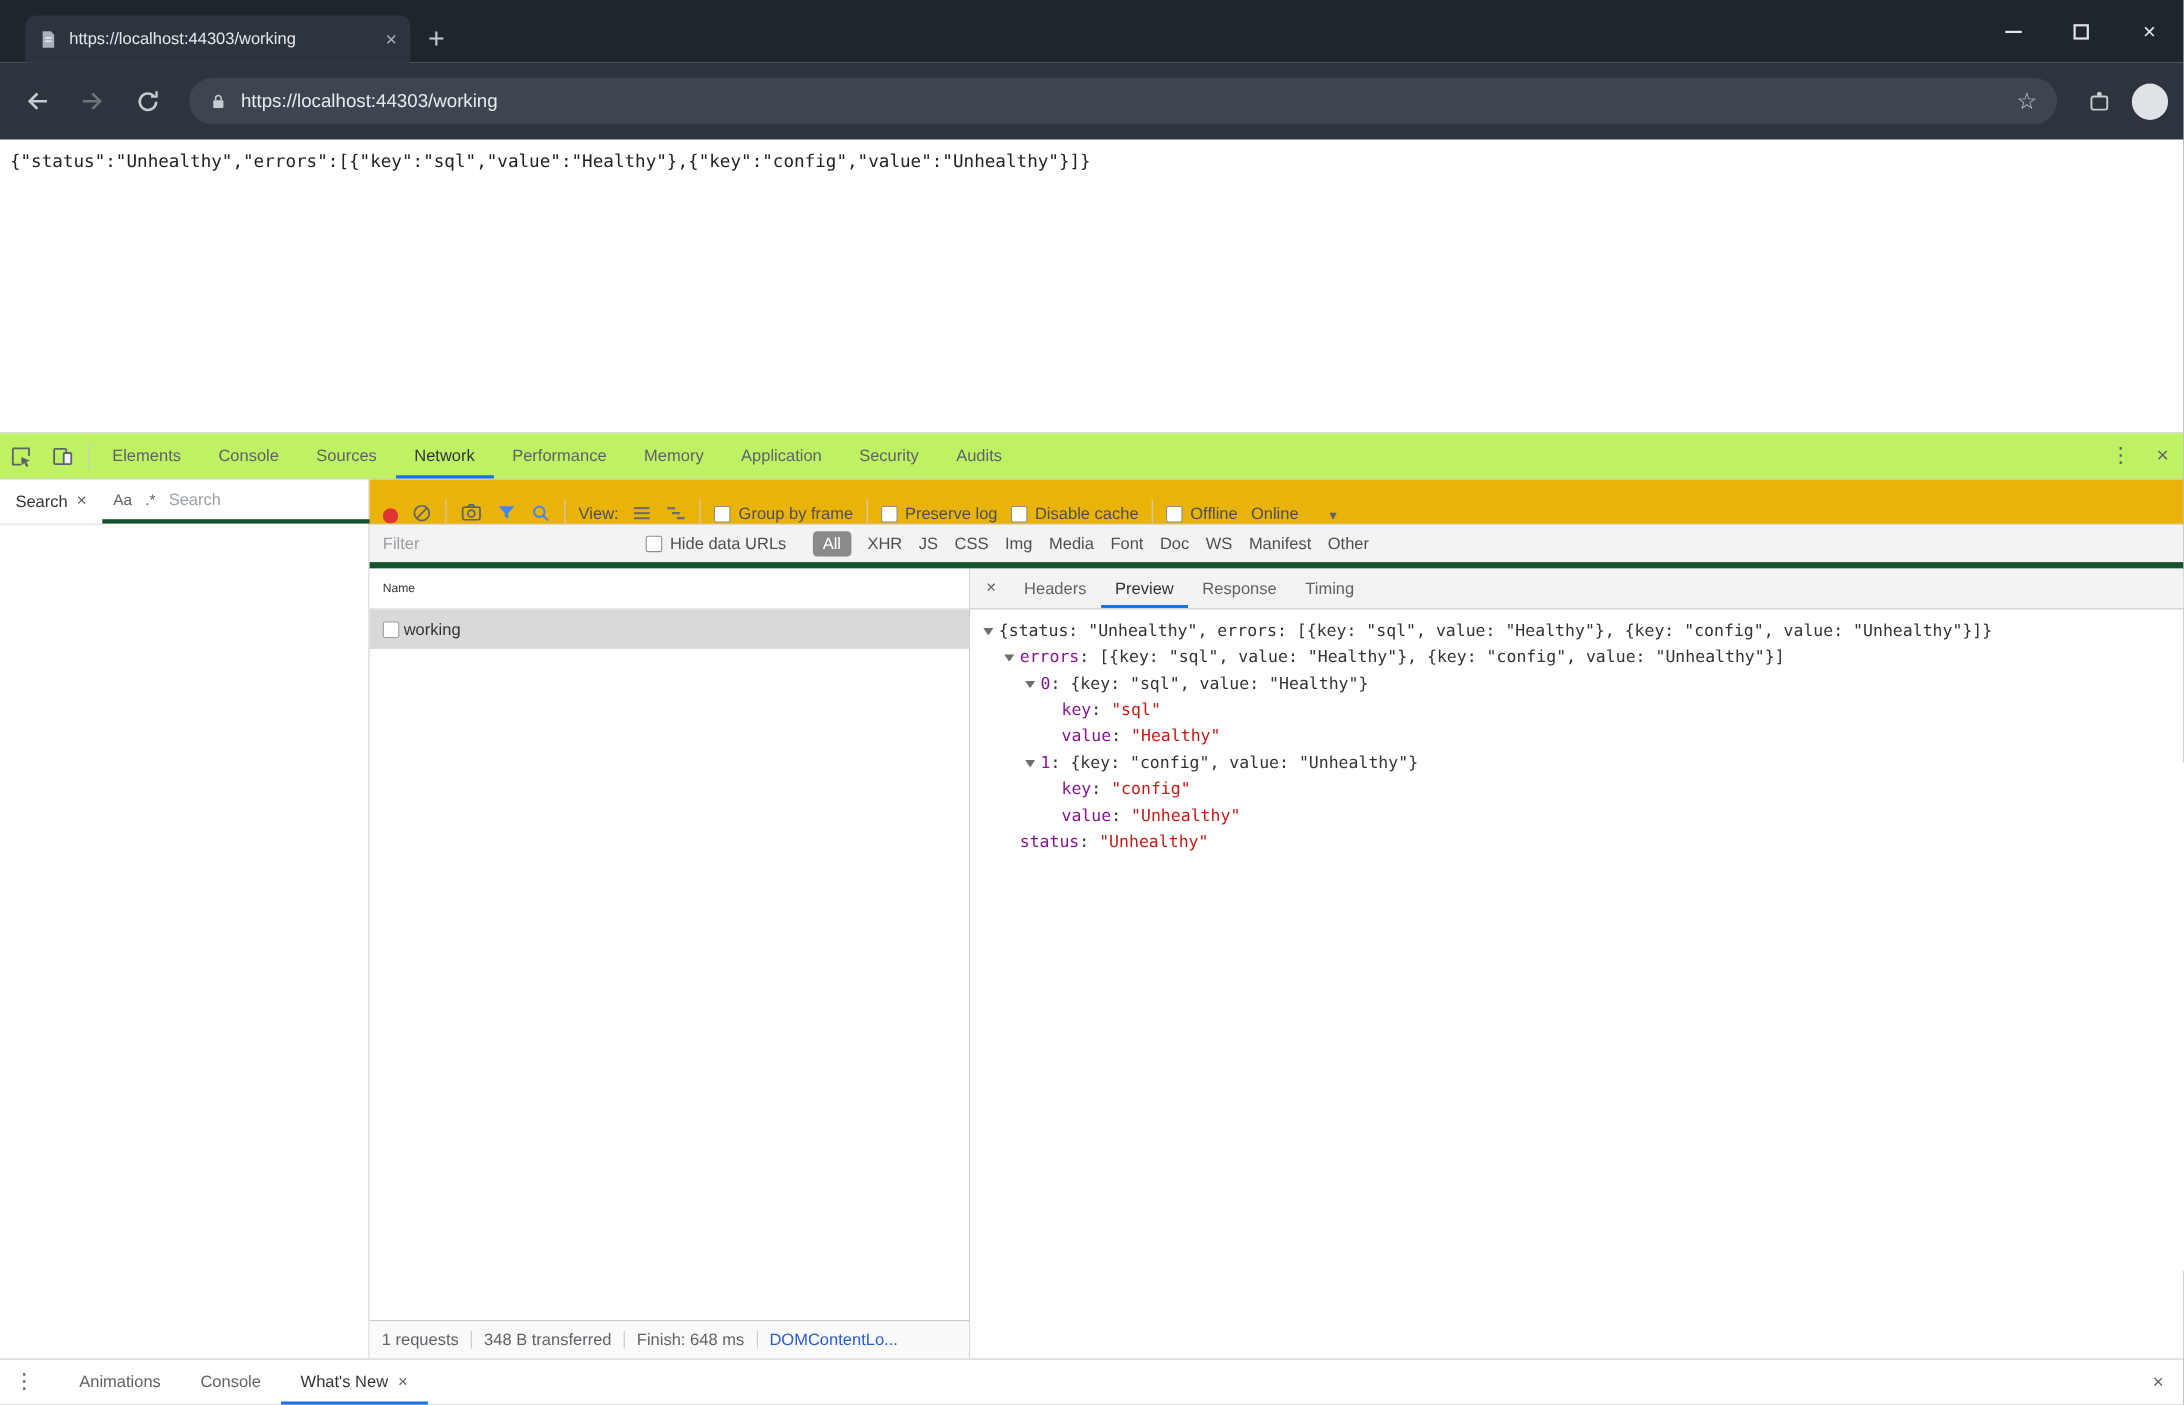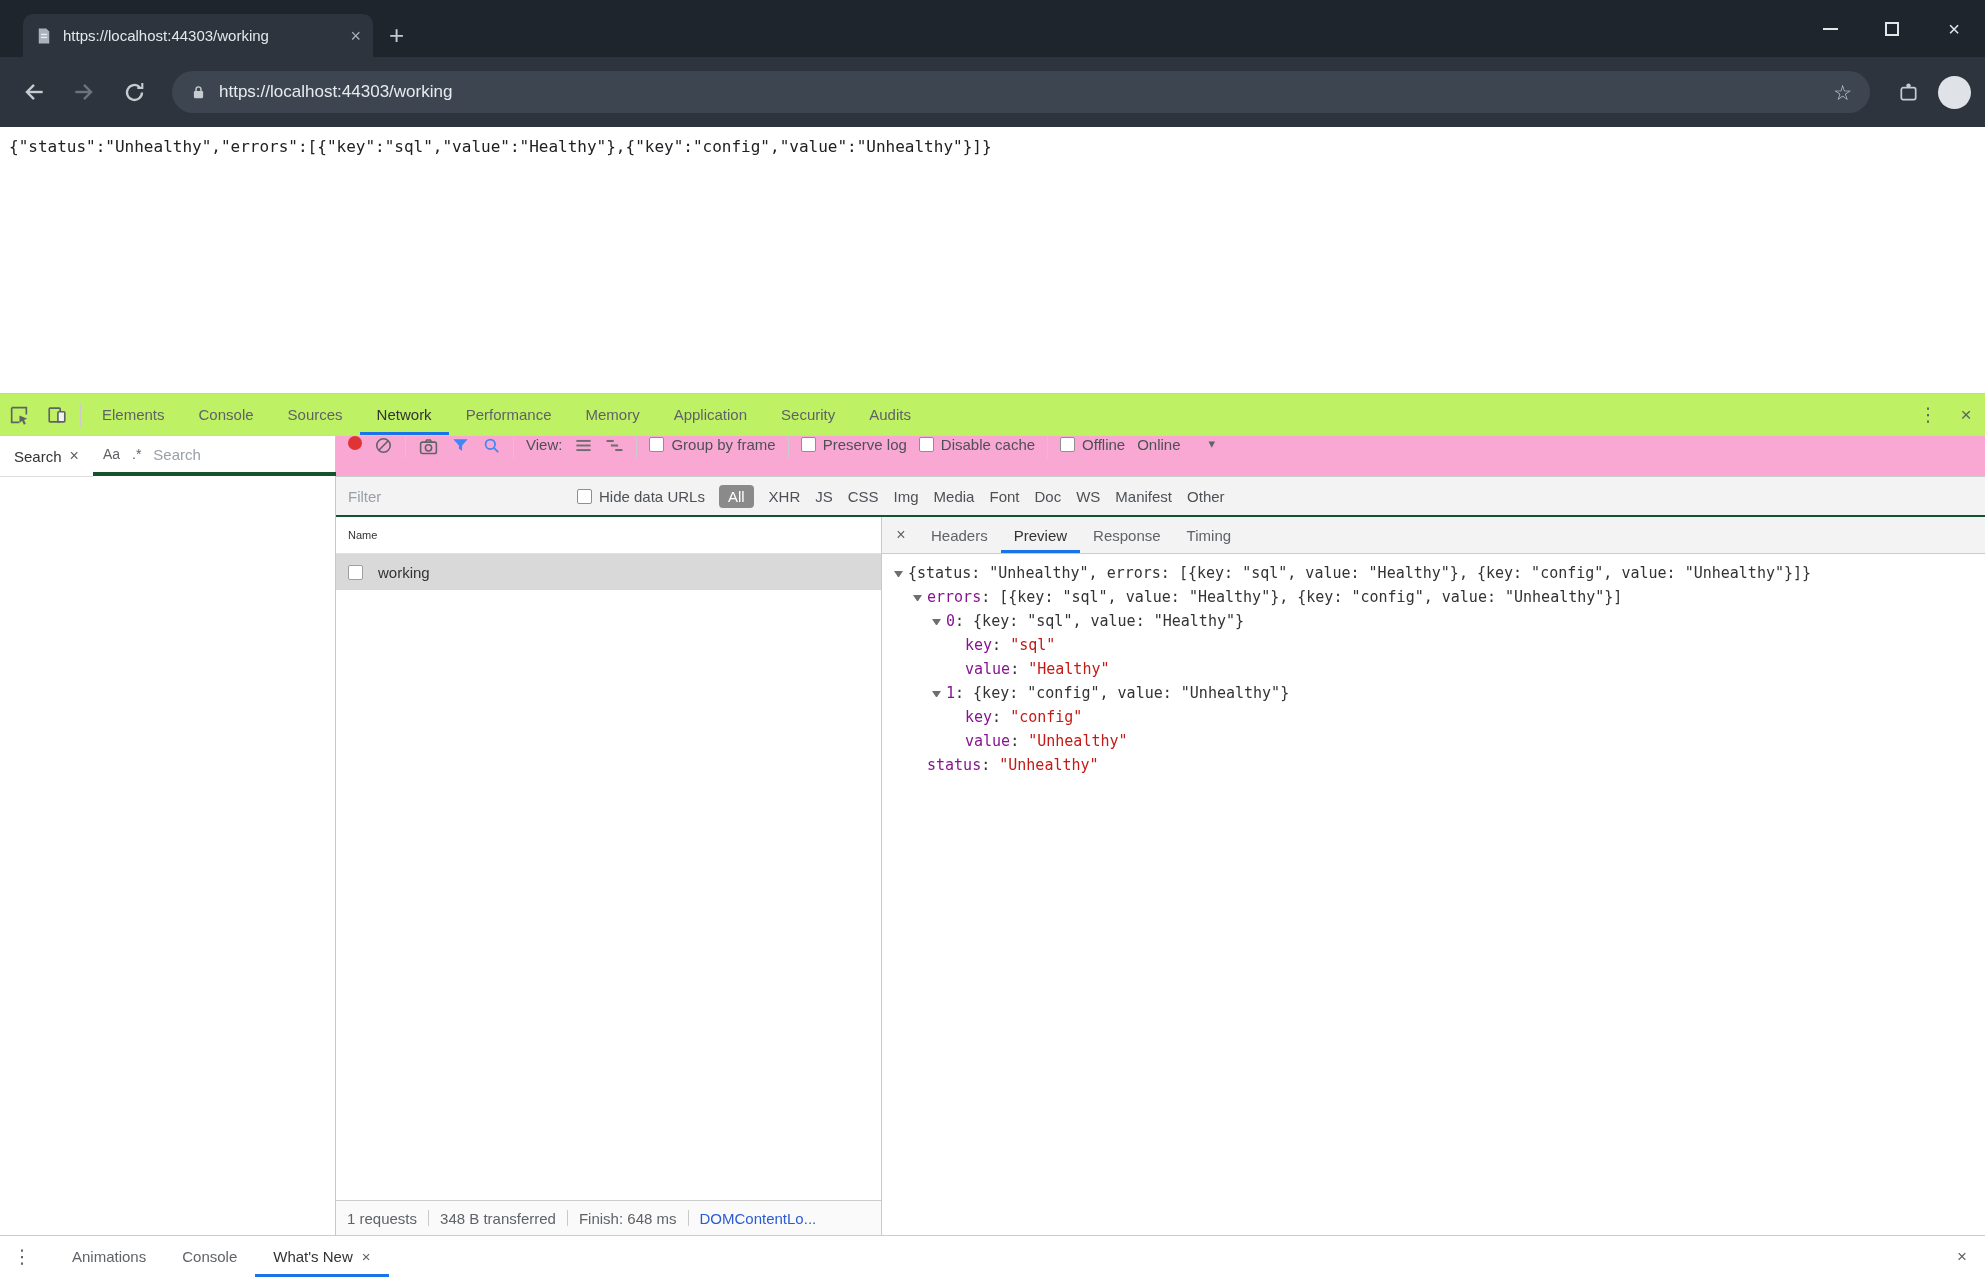--- a/index.html
+++ b/index.html
@@ -55,42 +55,42 @@
   .search-header .title { flex:1; }
   .search-controls { height:40px; flex:none; display:flex; align-items:center; padding:0 10px; gap:12px;
                      border-bottom:4px solid #14532d; font-size:14px; color:#5f6368; }
   .search-controls input { flex:1; border:none; outline:none; font-size:15px; color:#333; min-width:0;
                            font-family:"Liberation Sans",sans-serif; background:transparent; }
   input::placeholder { color:#9aa0a6; }
   .search-rest { flex:1; background:#fff; }
 
   
   .net-area { flex:1; min-width:0; display:flex; flex-direction:column; }
-  .net-toolbar { height:41px; flex:none; background:#f9a8d4; border-bottom:1px solid #ccc;
-                 display:flex; align-items:flex-start; padding:0 12px; gap:12px; font-size:15px; color:#4d5156; white-space:nowrap; overflow:hidden; }
+  .net-toolbar { height:41px; flex:none; background:#eab308; border-bottom:1px solid #ccc;
+                 display:flex; align-items:flex-end; padding:0 12px; gap:12px; font-size:15px; color:#4d5156; white-space:nowrap; overflow:hidden; }
   .record-dot { width:14px; height:14px; border-radius:50%; background:var(--record-red,#e03434); flex:none; }
   .cb { width:15px; height:15px; border:1.5px solid #8f8f8f; border-radius:2px; background:#fff; flex:none; }
   .cb-group { display:flex; align-items:center; gap:7px; }
   .vsep { width:1px; height:22px; background:#ccc; flex:none; }
   .dd-glyph { color:#5f6368; font-size:13px; margin-left:16px; }
 
-  .filter-row { height:40px; flex:none; background:#f3f3f3; border-bottom:2px solid #14532d;
-                display:flex; align-items:center; padding:0 12px; gap:14px; font-size:15px; color:#4d5156; white-space:nowrap; overflow:hidden; }
+  .filter-row { height:40px; flex:none; background:#f3f3f3; border-bottom:6px solid #14532d;
+                display:flex; align-items:center; padding:0 12px; gap:24px; font-size:15px; color:#4d5156; white-space:nowrap; overflow:hidden; }
   .filter-row input { width:215px; border:none; outline:none; background:transparent; font-size:15px; color:#333;
                       font-family:"Liberation Sans",sans-serif; flex:none; }
   .chips { display:flex; align-items:center; gap:15px; }
   .chip { color:#4d5156; }
   .chip.active { background:#8a8a8a; color:#fff; padding:3px 9px; border-radius:4px; }
 
   .net-content { flex:1; min-height:0; display:flex; }
   .names-col { width:546px; flex:none; border-right:1px solid #c9c9c9; display:flex; flex-direction:column; background:#fff; }
   .names-header { height:37px; flex:none; display:flex; align-items:center; padding:0 12px;
                   border-bottom:1px solid #e0e0e0; font-size:11px; color:#333; background:#fff; }
   .rows { flex:1; min-height:0; }
-  .net-row { height:36px; display:flex; align-items:center; gap:15px; padding:0 12px; font-size:15px; color:#333; }
+  .net-row { height:36px; display:flex; align-items:center; gap:4px; padding:0 12px; font-size:15px; color:#333; }
   .net-row.selected { background:#d9d9d9; }
   .res-icon { width:15px; height:15px; border:1.5px solid #9aa0a6; border-radius:2px; background:#fff; flex:none; }
   .summary-bar { height:35px; flex:none; border-top:1px solid #ccc; background:#fafafa; display:flex; align-items:center;
                  gap:11px; padding:0 11px; font-size:15px; color:#5f6368; white-space:nowrap; overflow:hidden; }
   .summary-sep { width:1px; height:16px; background:#c9c9c9; flex:none; }
   .dcl { color:#2a5bd7; }
 
   .details { flex:1; min-width:0; display:flex; flex-direction:column; background:#fff; }
   .det-tabbar { height:37px; flex:none; background:#f3f3f3; border-bottom:1px solid #ccc;
                 display:flex; align-items:stretch; font-size:15px; color:#5f6368; padding:0 2px; }

